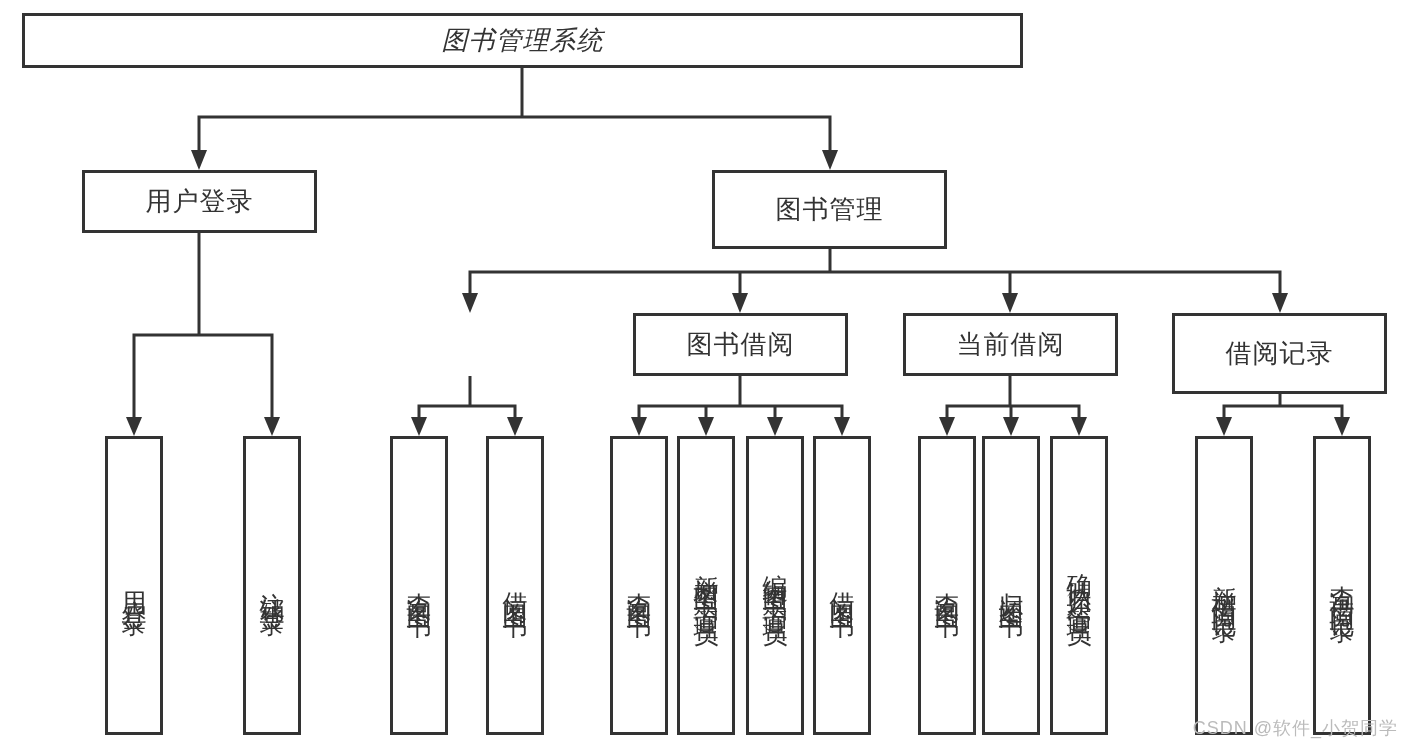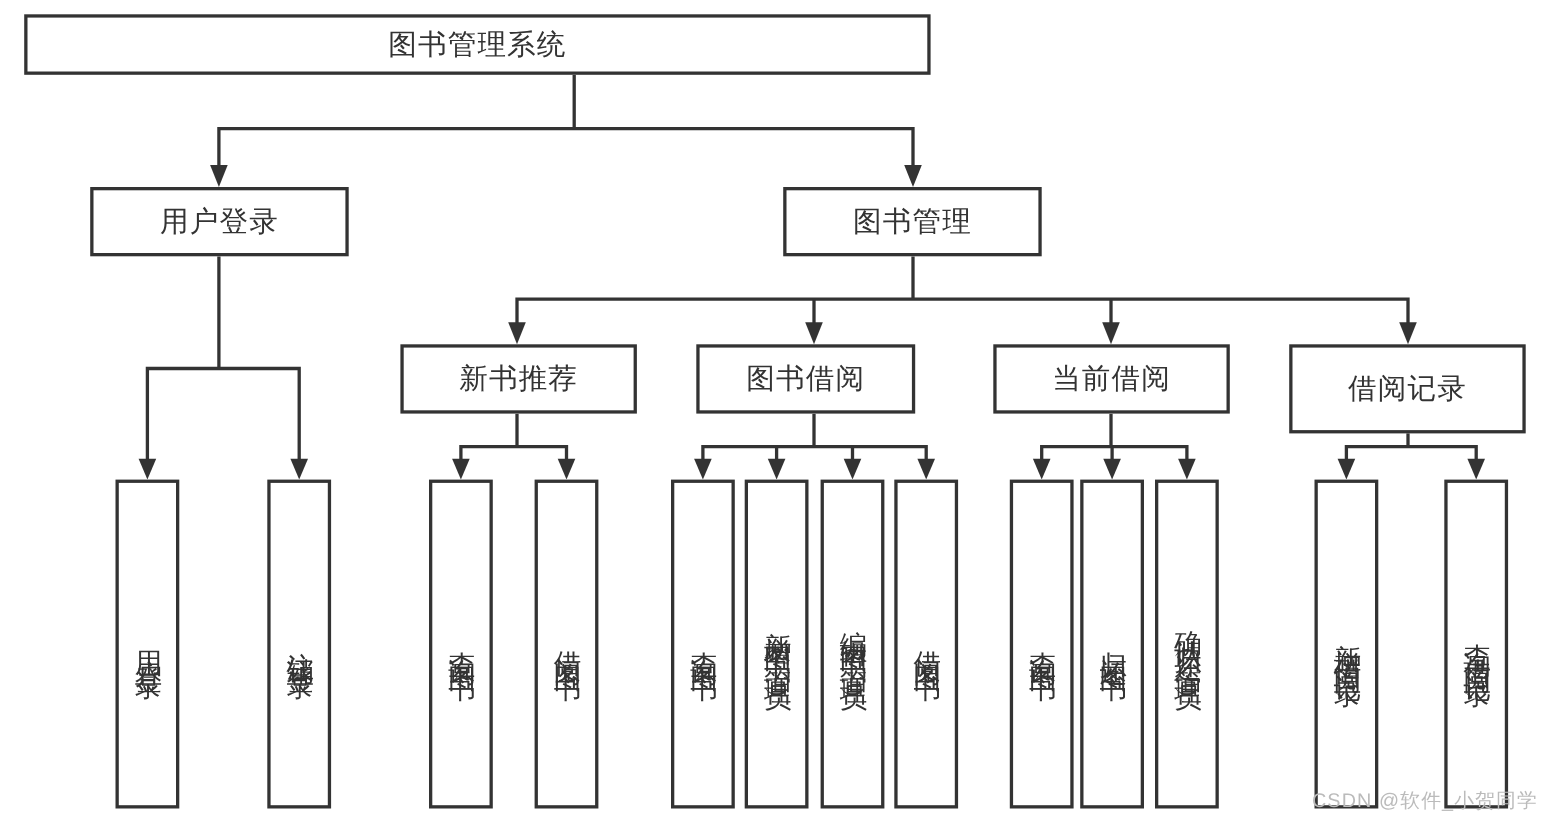--- a/index.html
+++ b/index.html
@@ -28,25 +28,25 @@
   }
   .hnode { font-size: 26px; letter-spacing: 1px; white-space: nowrap; }
   .vnode {
     font-size: 25px;
     writing-mode: vertical-rl;
     text-orientation: mixed;
     letter-spacing: 7px;
     line-height: 1;
   }
   
-  .n-root { left: 22px;   top: 13px;  width: 824px; height: 55px; }
+  .n-root { left: 22px;   top: 13px;  width: 1001px; height: 55px; font-style: italic; }
   .n-l2a  { left: 82px;   top: 170px; width: 235px;  height: 63px; }
-  .n-l2b  { left: 712px;  top: 170px; width: 235px;  height: 63px; }
+  .n-l2b  { left: 712px;  top: 170px; width: 235px;  height: 79px; }
   .n-l3a  { left: 364px;  top: 313px; width: 215px;  height: 63px; }
-  .n-l3b  { left: 633px;  top: 313px; width: 199px;  height: 63px; }
+  .n-l3b  { left: 633px;  top: 313px; width: 215px;  height: 63px; }
   .n-l3c  { left: 903px;  top: 313px; width: 215px;  height: 63px; }
   .n-l3d  { left: 1172px; top: 313px; width: 215px;  height: 81px; }
   
   .leaf { top: 436px; width: 58px; height: 299px; }
   .lf1  { left: 105px; }  .lf2  { left: 243px; }
   .lf3  { left: 390px; }  .lf4  { left: 486px; }
   .lf5  { left: 610px; }  .lf6  { left: 677px; }
   .lf7  { left: 746px; }  .lf8  { left: 813px; }
   .lf9  { left: 918px; }  .lf10 { left: 982px; }
   .lf11 { left: 1050px; } .lf12 { left: 1195px; }
@@ -111,21 +111,20 @@
       <polygon points="1216,417 1232,417 1224,436"></polygon>
       <polygon points="1334,417 1350,417 1342,436"></polygon>
     </g>
   </svg>
 
   <div class="node hnode n-root">图书管理系统</div>
 
   <div class="node hnode n-l2a">用户登录</div>
   <div class="node hnode n-l2b">图书管理</div>
 
-  <div class="node hnode n-l3a">新书推荐</div>
   <div class="node hnode n-l3b">图书借阅</div>
   <div class="node hnode n-l3c">当前借阅</div>
   <div class="node hnode n-l3d">借阅记录</div>
 
   <div class="node vnode leaf lf1">用户登录</div>
   <div class="node vnode leaf lf2">注销登录</div>
 
   <div class="node vnode leaf lf3">查询图书</div>
   <div class="node vnode leaf lf4">借阅图书</div>
 

